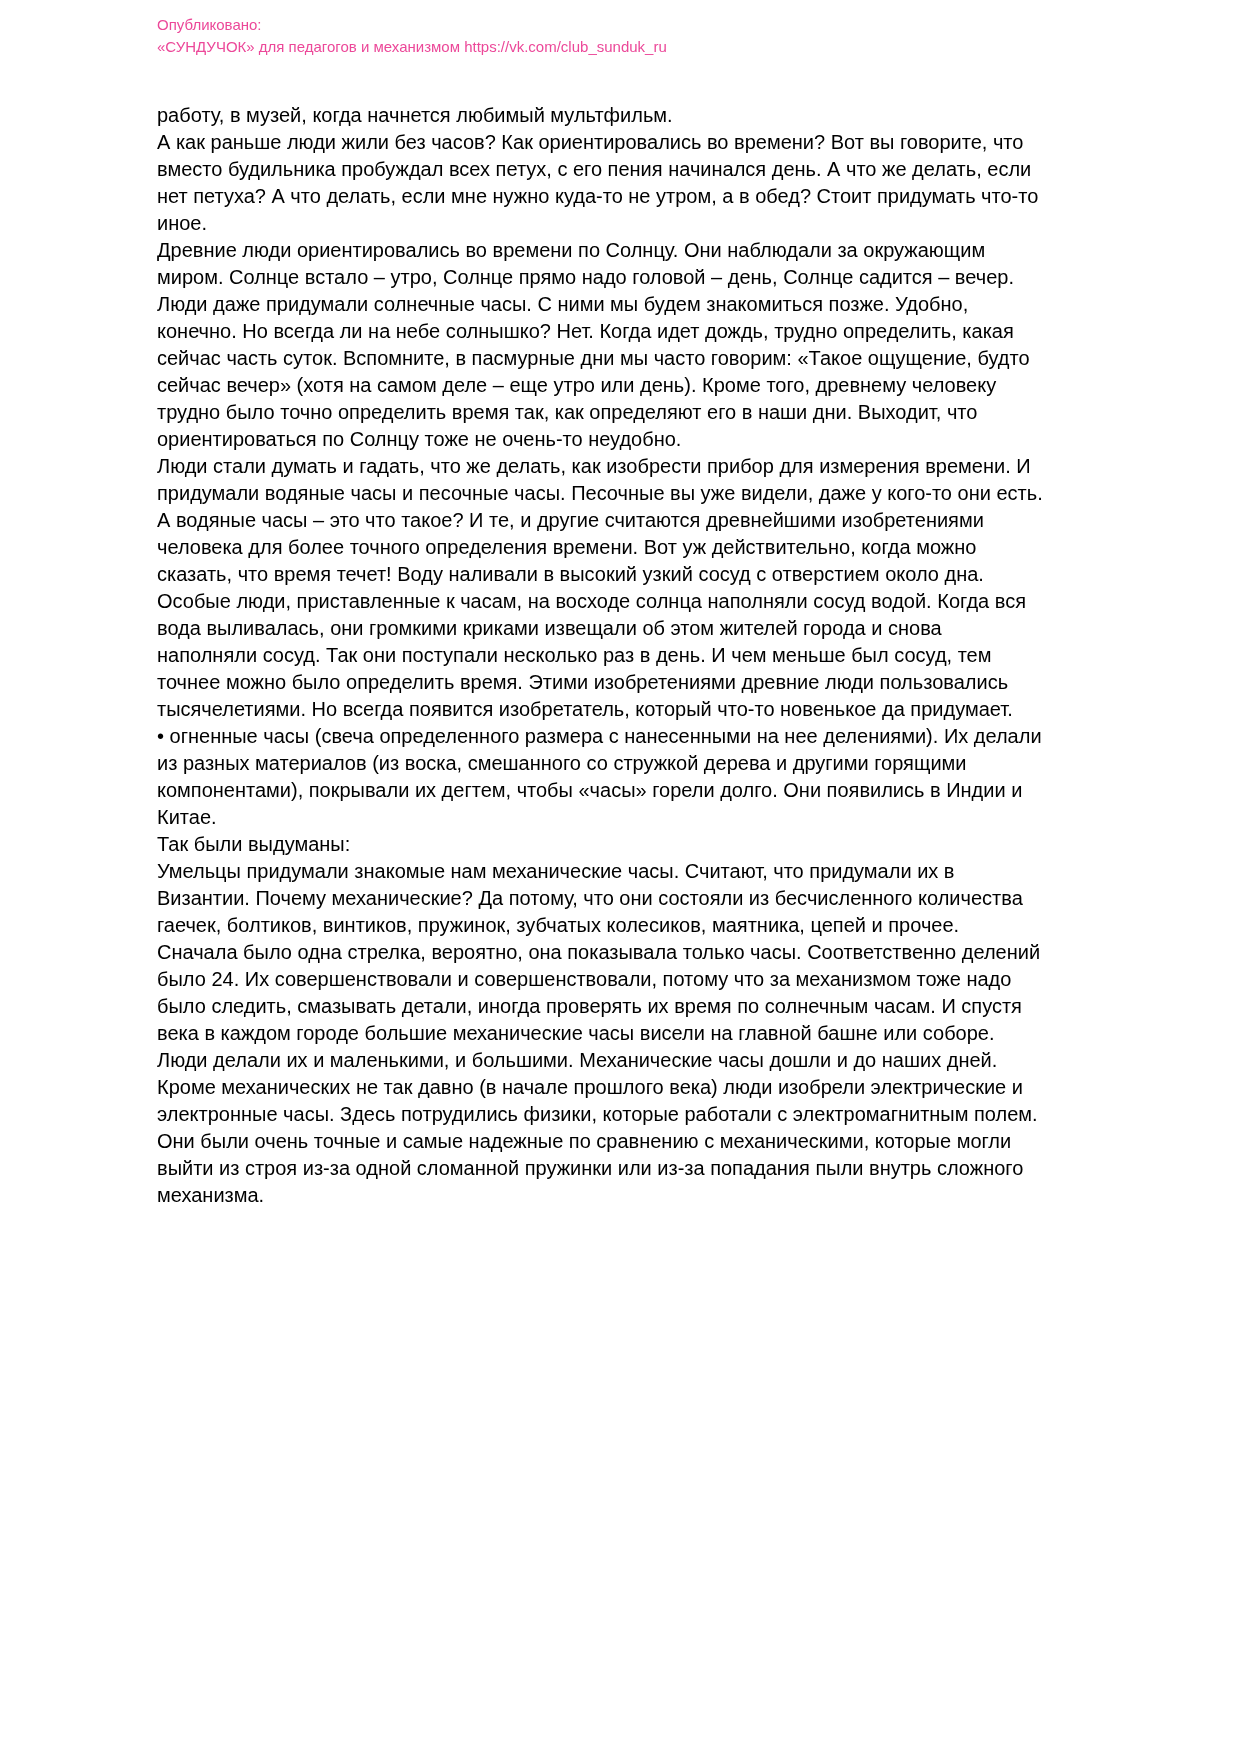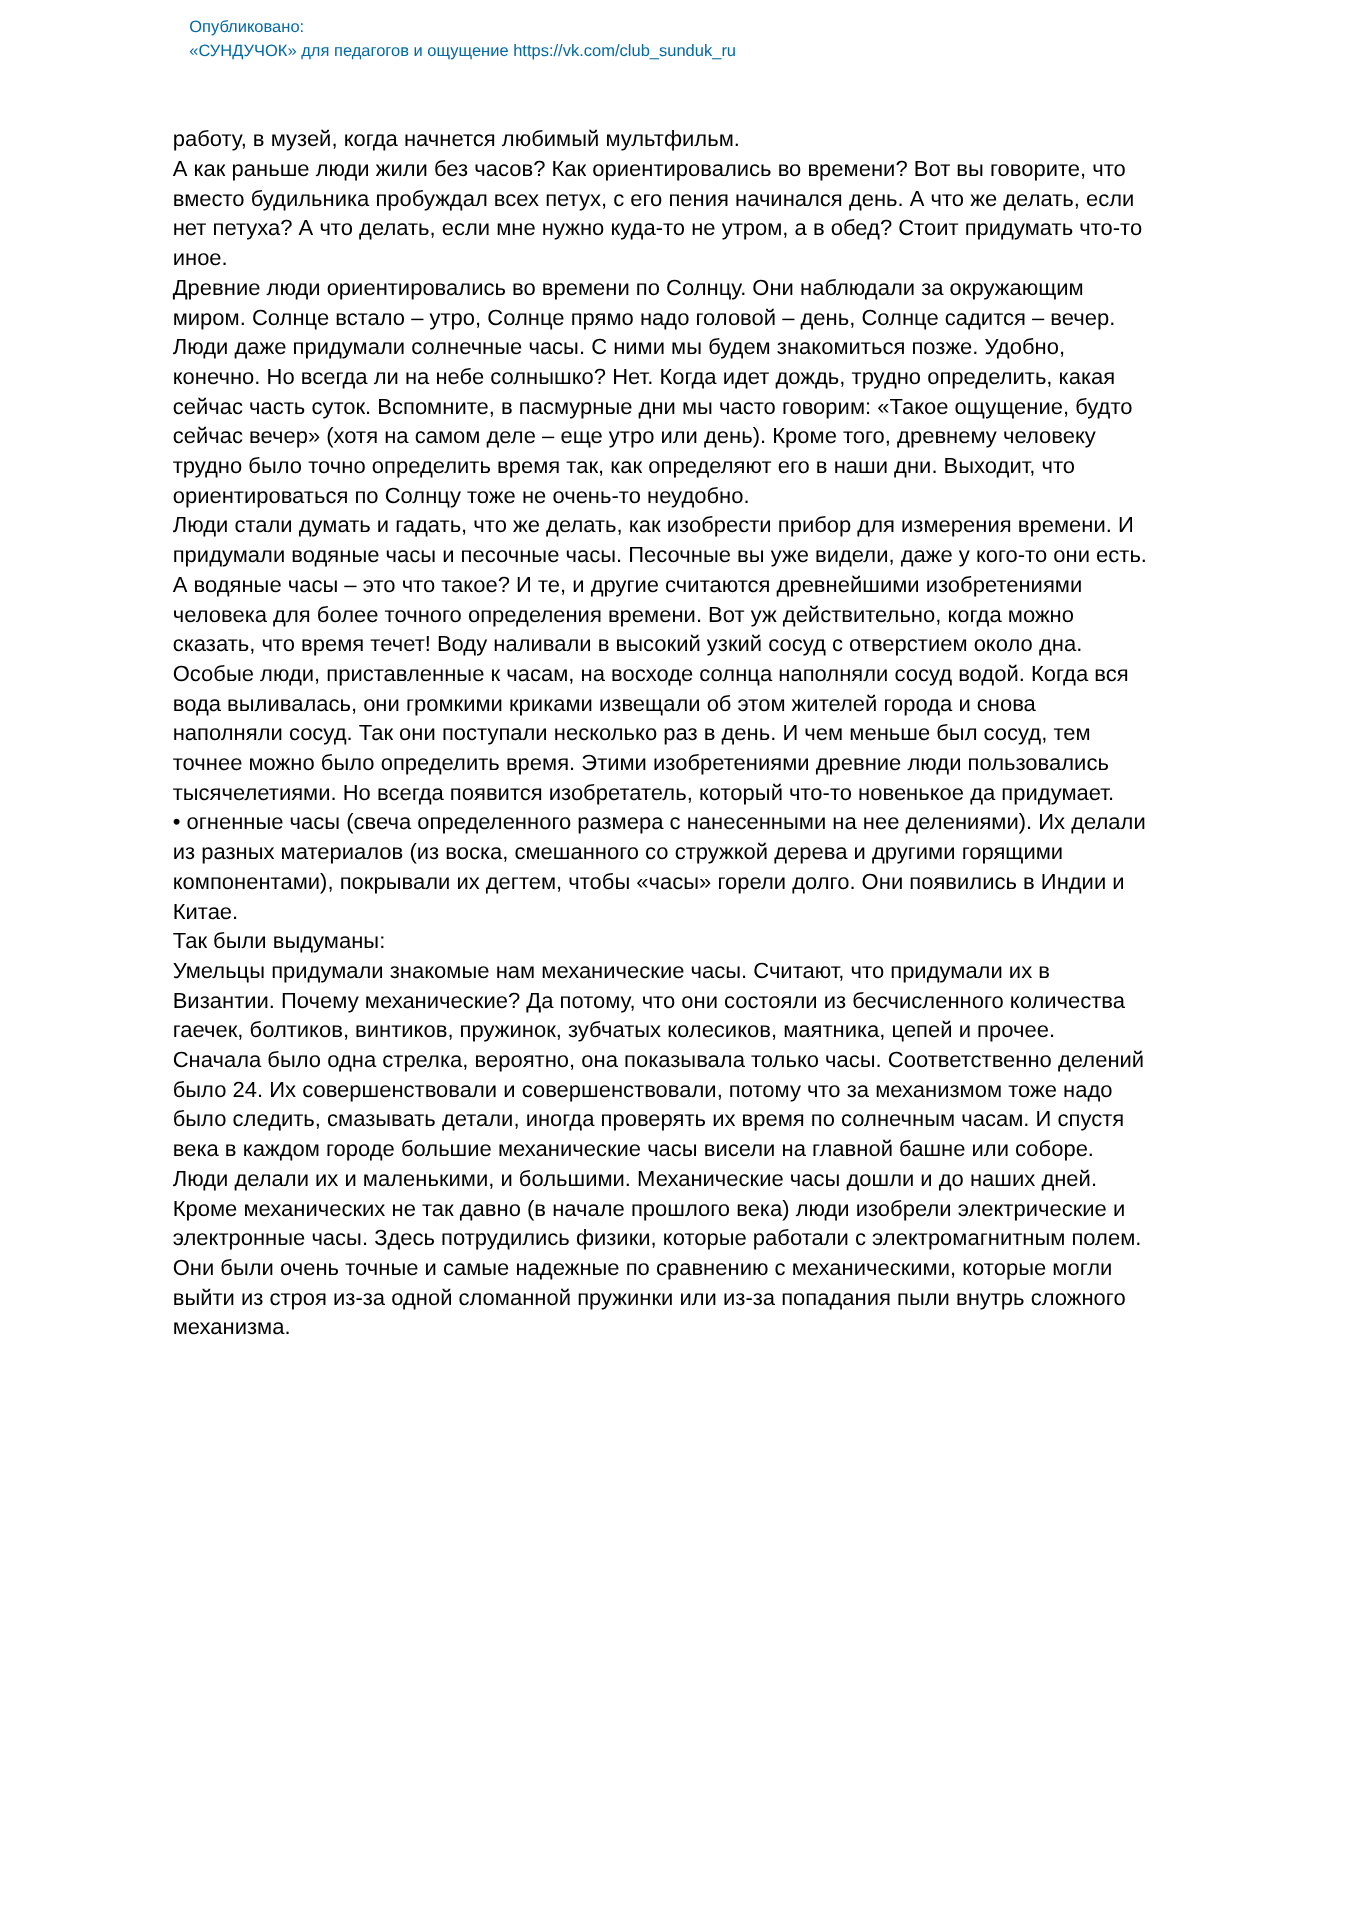--- a/index.html
+++ b/index.html
@@ -15,50 +15,50 @@
   .page {
     position: relative;
     width: 1240px;
     height: 1754px;
     background: #ffffff;
     color: #000000;
     overflow: hidden;
   }
   .doc-header {
     position: absolute;
-    left: 172px;
+    left: 157px;
     top: 14px;
     width: 900px;
     font-size: 15px;
     line-height: 22px;
-    color: #0369a1;
+    color: #ec4899;
   }
   .doc-body {
     position: absolute;
     left: 157px;
-    top: 114px;
+    top: 102px;
     width: 886px;
     font-size: 20px;
     line-height: 27px;
     color: #000000;
     text-align: left;
   }
   .doc-body p {
     margin: 0;
     padding: 0;
   }
 </style>
 </head>
 <body>
 
 <div class="page">
 
   <div class="doc-header">
     <div>Опубликовано:</div>
-    <div><span>«СУНДУЧОК» для педагогов и ощущение</span> <span>https://vk.com/club_sunduk_ru</span></div>
+    <div><span>«СУНДУЧОК» для педагогов и механизмом</span> <span>https://vk.com/club_sunduk_ru</span></div>
   </div>
 
   <div class="doc-body">
     <p>работу, в музей, когда начнется любимый мультфильм.</p>
     <p>А как раньше люди жили без часов? Как ориентировались во времени? Вот вы говорите, что вместо будильника пробуждал всех петух, с его пения начинался день. А что же делать, если нет петуха? А что делать, если мне нужно куда-то не утром, а в обед? Стоит придумать что-то иное.</p>
     <p>Древние люди ориентировались во времени по Солнцу. Они наблюдали за окружающим миром. Солнце встало – утро, Солнце прямо надо головой – день, Солнце садится – вечер. Люди даже придумали солнечные часы. С ними мы будем знакомиться позже. Удобно, конечно. Но всегда ли на небе солнышко? Нет. Когда идет дождь, трудно определить, какая сейчас часть суток. Вспомните, в пасмурные дни мы часто говорим: «Такое ощущение, будто сейчас вечер» (хотя на самом деле – еще утро или день). Кроме того, древнему человеку трудно было точно определить время так, как определяют его в наши дни. Выходит, что ориентироваться по Солнцу тоже не очень-то неудобно.</p>
     <p>Люди стали думать и гадать, что же делать, как изобрести прибор для измерения времени. И придумали водяные часы и песочные часы. Песочные вы уже видели, даже у кого-то они есть. А водяные часы – это что такое? И те, и другие считаются древнейшими изобретениями человека для более точного определения времени. Вот уж действительно, когда можно сказать, что время течет! Воду наливали в высокий узкий сосуд с отверстием около дна. Особые люди, приставленные к часам, на восходе солнца наполняли сосуд водой. Когда вся вода выливалась, они громкими криками извещали об этом жителей города и снова наполняли сосуд. Так они поступали несколько раз в день. И чем меньше был сосуд, тем точнее можно было определить время. Этими изобретениями древние люди пользовались тысячелетиями. Но всегда появится изобретатель, который что-то новенькое да придумает.</p>
     <p>• огненные часы (свеча определенного размера с нанесенными на нее делениями). Их делали из разных материалов (из воска, смешанного со стружкой дерева и другими горящими компонентами), покрывали их дегтем, чтобы «часы» горели долго. Они появились в Индии и Китае.</p>
     <p>Так были выдуманы:</p>
     <p>Умельцы придумали знакомые нам механические часы. Считают, что придумали их в Византии. Почему механические? Да потому, что они состояли из бесчисленного количества гаечек, болтиков, винтиков, пружинок, зубчатых колесиков, маятника, цепей и прочее. Сначала было одна стрелка, вероятно, она показывала только часы. Соответственно делений было 24. Их совершенствовали и совершенствовали, потому что за механизмом тоже надо было следить, смазывать детали, иногда проверять их время по солнечным часам. И спустя века в каждом городе большие механические часы висели на главной башне или соборе. Люди делали их и маленькими, и большими. Механические часы дошли и до наших дней.</p>

